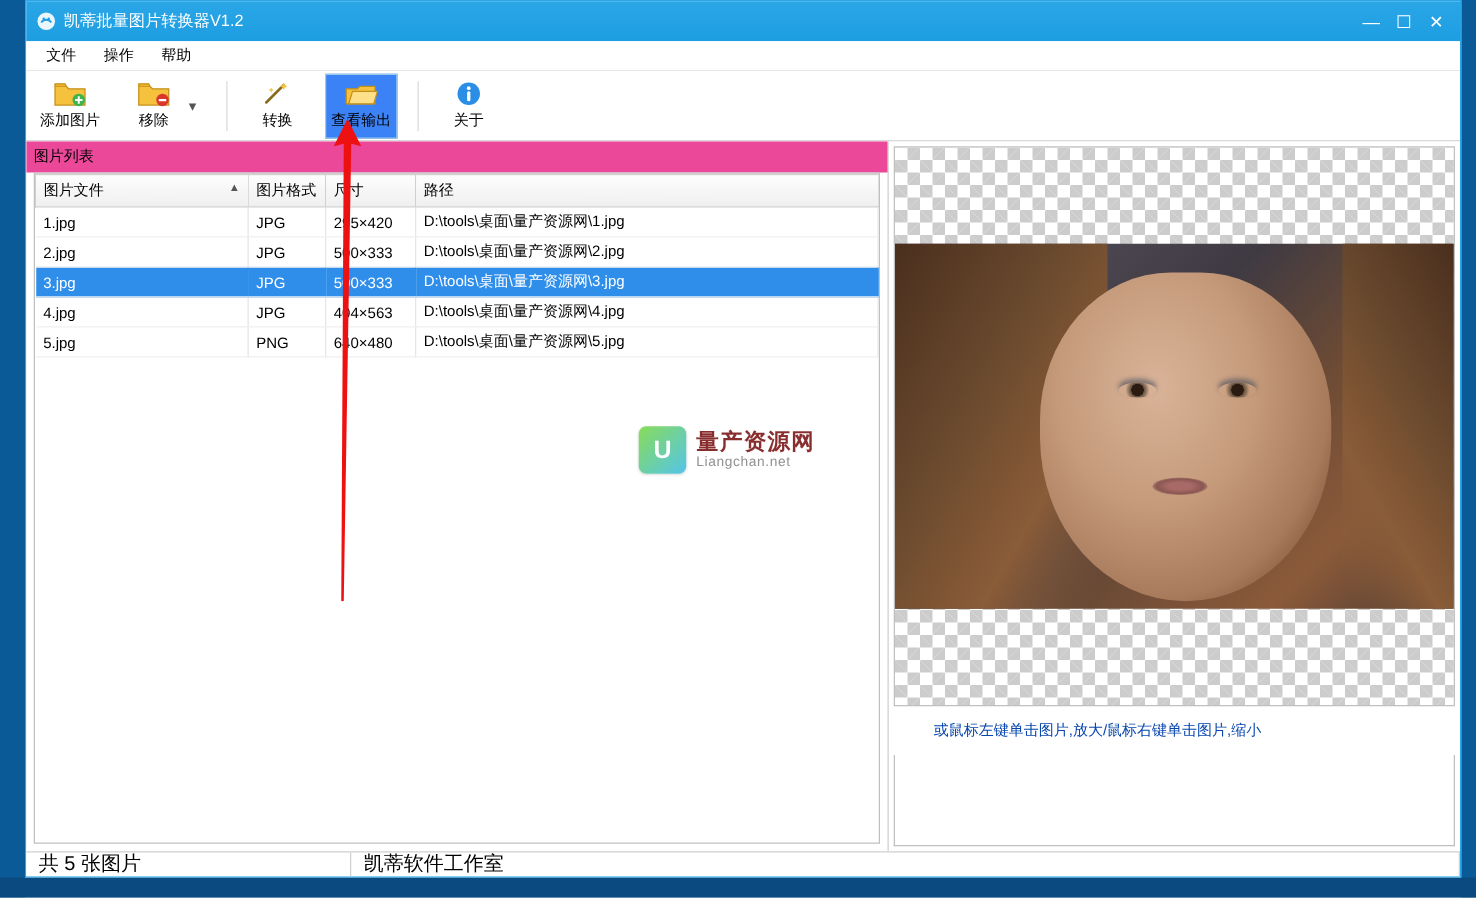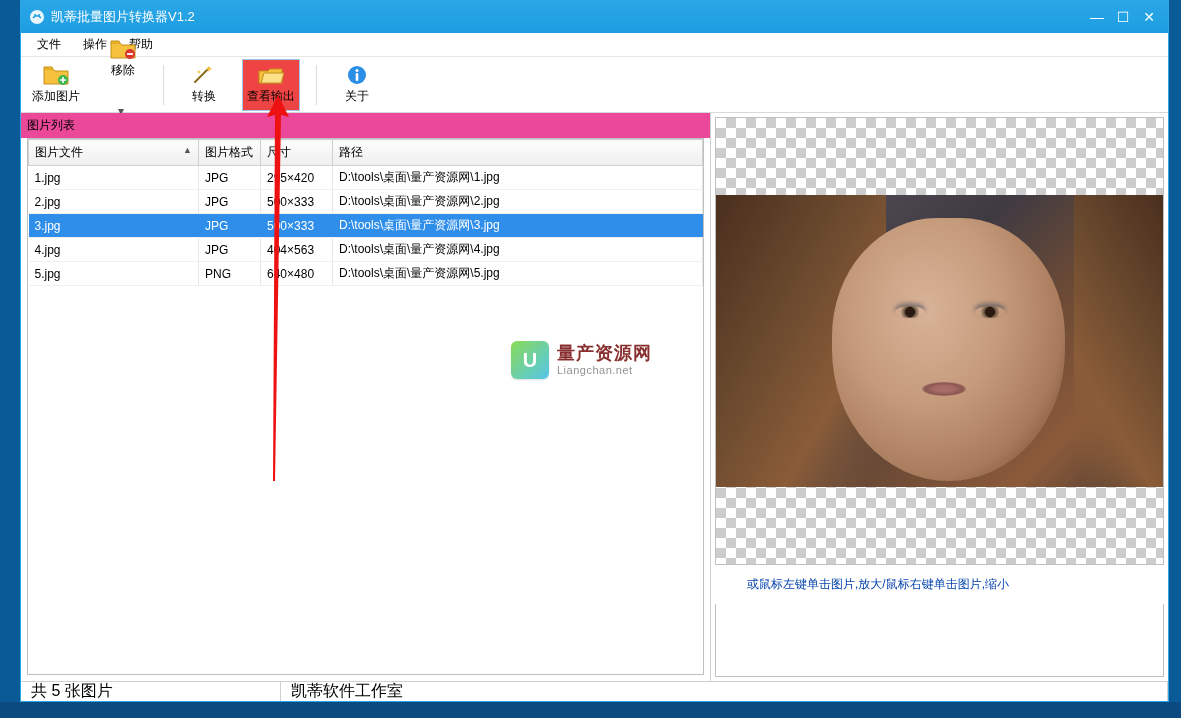--- a/index.html
+++ b/index.html
@@ -66,21 +66,21 @@
   width: 58px;
   height: 52px;
   display: flex;
   flex-direction: column;
   align-items: center;
   justify-content: center;
   border: 1px solid transparent;
   cursor: pointer;
   position:relative;
 }
-.tbtn.hover { border:1px solid #9cc9ea; background:#ef4444; }
+.tbtn.hover { border:1px solid #9cc9ea; background:#3b82f6; }
 .tbtn .ticon { width:26px; height:22px; margin-bottom:2px; }
 .tbtn .tlbl { font-size:12px; }
 .dropdown-arrow { width:14px; height:52px; display:flex; align-items:center; justify-content:center; cursor:pointer; color:#555; margin-right:4px; }
 .sep { width:1px; height:40px; background:#dcdcdc; margin:0 2px; }
 
 .content {
   flex:1;
   display:flex;
   overflow:hidden;
 }
@@ -247,21 +247,21 @@
   <div class="toolbar">
     <div class="tbtn">
       <svg class="ticon" viewBox="0 0 26 22">
           <path d="M1 5h9l2 2h13v13H1z" fill="#f6c23e" stroke="#c4901a"></path>
           <path d="M1 5V3h8l1 2" fill="#f0b429" stroke="#c4901a"></path>
           <circle cx="20" cy="16" r="5" fill="#3db54a"></circle>
           <path d="M20 13v6M17 16h6" stroke="#fff" stroke-width="1.6"></path>
         </svg>
       <span class="tlbl">添加图片</span>
     </div>
-    <div style="display:flex;align-items:center;flex-direction:column;">
+    <div style="display:flex;align-items:center;">
       <div class="tbtn" style="width:48px;">
         <svg class="ticon" viewBox="0 0 26 22">
             <path d="M1 5h9l2 2h13v13H1z" fill="#f6c23e" stroke="#c4901a"></path>
             <path d="M1 5V3h8l1 2" fill="#f0b429" stroke="#c4901a"></path>
             <circle cx="20" cy="16" r="5" fill="#d9362e"></circle>
             <path d="M17 16h6" stroke="#fff" stroke-width="1.8"></path>
           </svg>
         <span class="tlbl">移除</span>
       </div>
       <div class="dropdown-arrow">▾</div>

